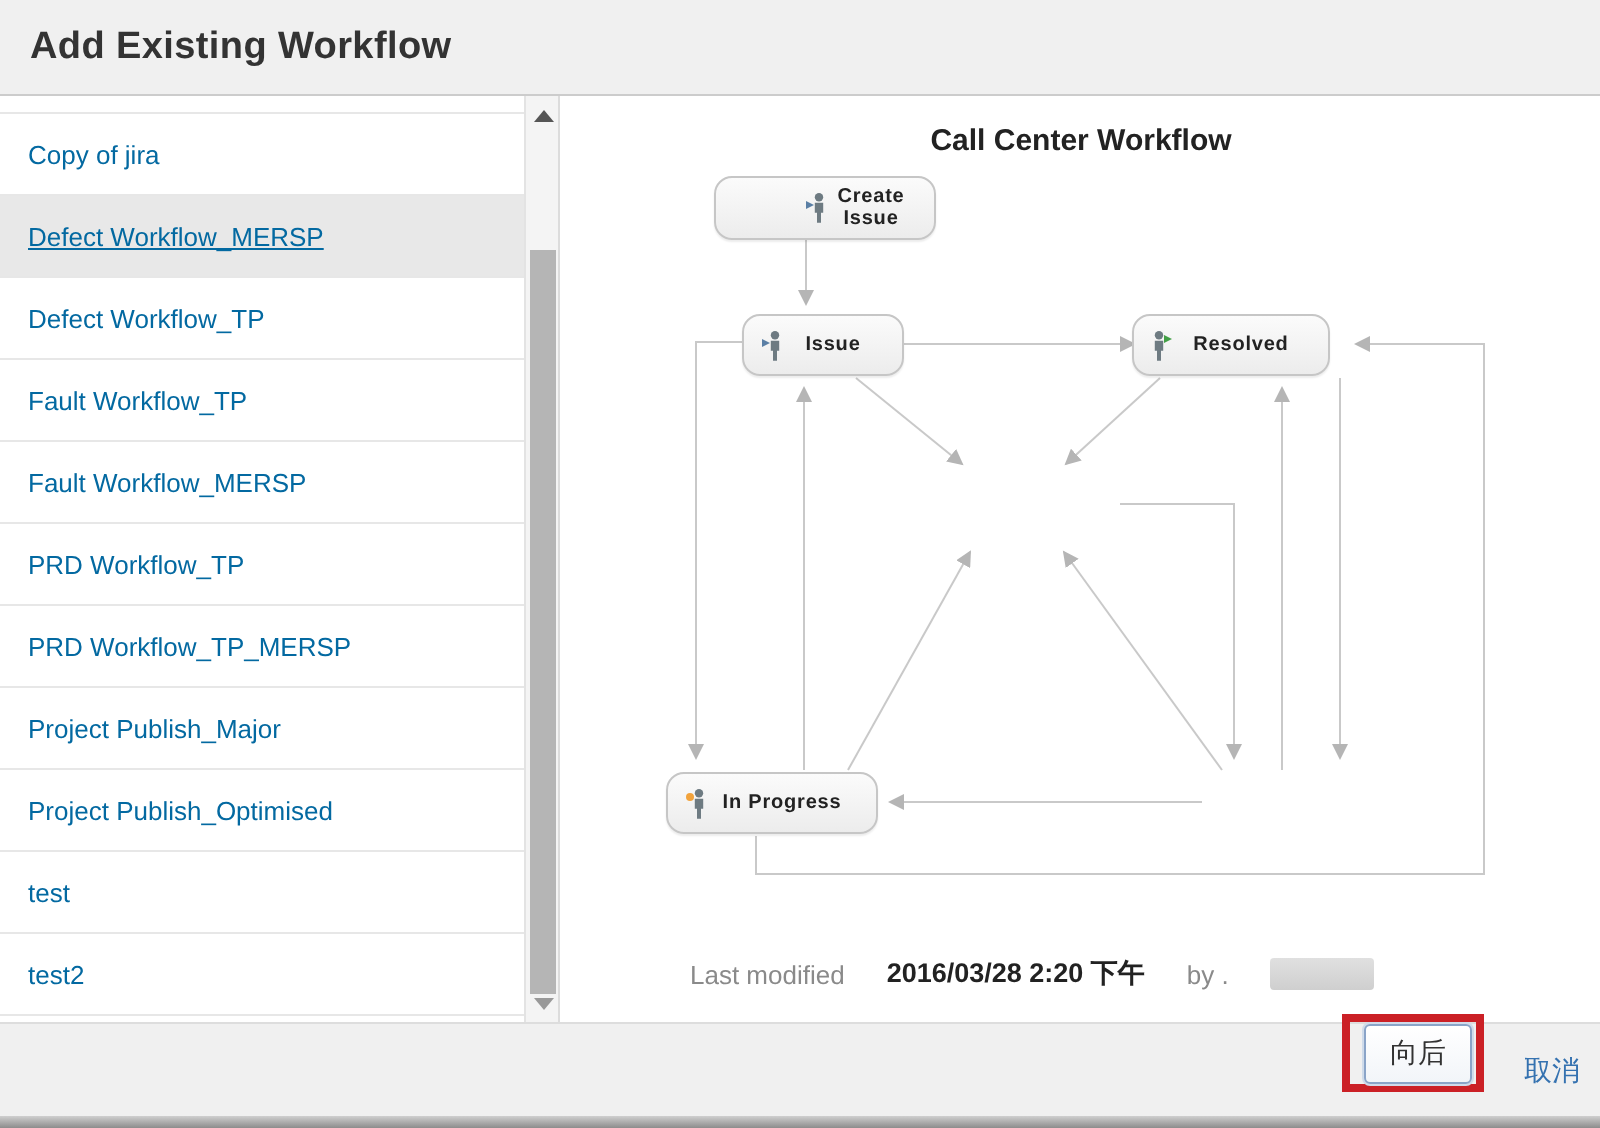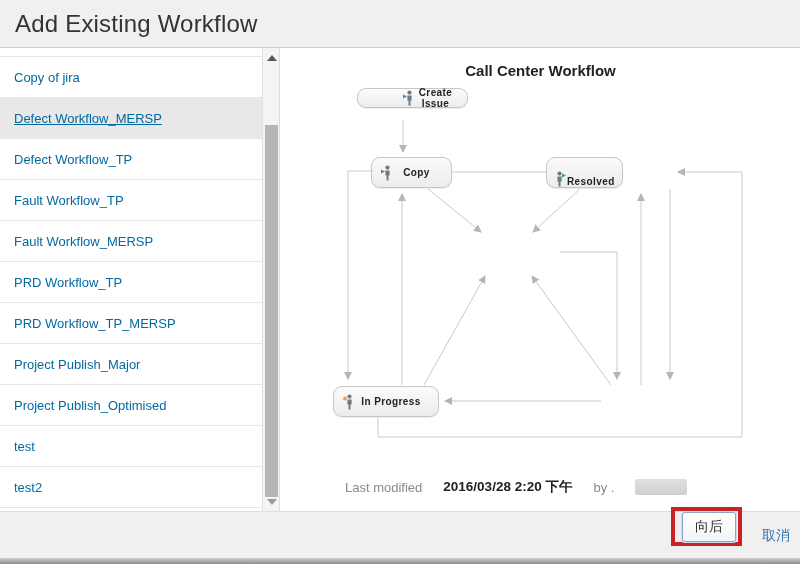--- a/index.html
+++ b/index.html
@@ -3,21 +3,21 @@
 <meta charset="utf-8">
 <style>
   * { margin:0; padding:0; box-sizing:border-box; }
   html,body { width:800px; height:564px; }
   body { font-family:"Liberation Sans", sans-serif; background:#fff; }
   .dialog { position:relative; width:800px; height:564px; background:#fff; overflow:hidden; }
 
   
   .dlg-header { position:absolute; left:0; top:0; width:800px; height:48px;
     background:#f0f0f0; border-bottom:1px solid #ccc; display:flex; align-items:center; padding-left:15px; }
-  .dlg-title { font-size:24px; font-weight:400; color:#333; letter-spacing:.2px; }
+  .dlg-title { font-size:19px; font-weight:700; color:#333; letter-spacing:.2px; }
 
   
   .wf-list { position:absolute; left:0; top:48px; width:262px; height:463px; background:#fff; overflow:hidden; }
   .wf-row { height:41px; display:flex; align-items:center; padding-left:14px;
     border-bottom:1px solid #e7e7e7; font-size:13px; color:#0369a1; cursor:pointer; }
   .wf-row.partial { height:9px; padding:0; }
   .wf-row.selected { background:#e8e8e8;text-decoration:underline; }
 
   
   .sb { position:absolute; left:262px; top:48px; width:18px; height:463px;
@@ -114,37 +114,37 @@
       <polyline points="402,385 402,194" fill="none" stroke="#c9c9c9" stroke-width="1" marker-end="url(#arrow)"></polyline>
       <polyline points="424,385 485,276" fill="none" stroke="#c9c9c9" stroke-width="1" marker-end="url(#arrow)"></polyline>
       <polyline points="611,385 532,276" fill="none" stroke="#c9c9c9" stroke-width="1" marker-end="url(#arrow)"></polyline>
       <polyline points="560,252 617,252 617,379" fill="none" stroke="#c9c9c9" stroke-width="1" marker-end="url(#arrow)"></polyline>
       <polyline points="670,189 670,379" fill="none" stroke="#c9c9c9" stroke-width="1" marker-end="url(#arrow)"></polyline>
       <polyline points="641,385 641,194" fill="none" stroke="#c9c9c9" stroke-width="1" marker-end="url(#arrow)"></polyline>
       <polyline points="601,401 445,401" fill="none" stroke="#c9c9c9" stroke-width="1" marker-end="url(#arrow)"></polyline>
       <polyline points="378,418 378,437 742,437 742,172 678,172" fill="none" stroke="#c9c9c9" stroke-width="1" marker-end="url(#arrow)"></polyline>
     </svg>
 
-  <div class="wf-node" style="left:357px;top:88px;width:111px;height:20px;padding-left:45px;">
+  <div class="wf-node" style="left:357px;top:88px;width:111px;height:32px;padding-left:45px;">
     <svg class="p-icon" width="11" height="16" viewBox="0 0 11 16">
       <path class="accent" d="M0 4.5l4 2-4 2z" fill="#5a7fa5"></path>
       <circle cx="6.5" cy="2.6" r="2.1" fill="#6e7b82"></circle>
       <path d="M4.4 5.4h4.2v5h-1.1v5h-2v-5H4.4z" fill="#6e7b82"></path>
     </svg>
     <span class="lbl">Create Issue</span>
   </div>
   <div class="wf-node" style="left:371px;top:157px;width:81px;height:31px;">
     <svg class="p-icon" width="11" height="16" viewBox="0 0 11 16">
       <path class="accent" d="M0 4.5l4 2-4 2z" fill="#5a7fa5"></path>
       <circle cx="6.5" cy="2.6" r="2.1" fill="#6e7b82"></circle>
       <path d="M4.4 5.4h4.2v5h-1.1v5h-2v-5H4.4z" fill="#6e7b82"></path>
     </svg>
-    <span class="lbl">Copy</span>
+    <span class="lbl">Issue</span>
   </div>
-  <div class="wf-node" style="left:546px;top:157px;width:77px;height:31px;align-items:flex-end;">
+  <div class="wf-node" style="left:566px;top:157px;width:99px;height:31px;">
     <svg class="p-icon" width="11" height="16" viewBox="0 0 11 16">
       <path class="accent" d="M6 2.5l4 2-4 2z" fill="#43a047"></path>
       <circle cx="3.5" cy="2.6" r="2.1" fill="#6e7b82"></circle>
       <path d="M1.4 5.4h4.2v5H4.5v5h-2v-5H1.4z" fill="#6e7b82"></path>
     </svg>
     <span class="lbl">Resolved</span>
   </div>
   <div class="wf-node" style="left:333px;top:386px;width:106px;height:31px;">
     <svg class="p-icon" width="11" height="16" viewBox="0 0 11 16">
       <circle class="accent" cx="2" cy="4.5" r="2" fill="#f2a33c"></circle>

